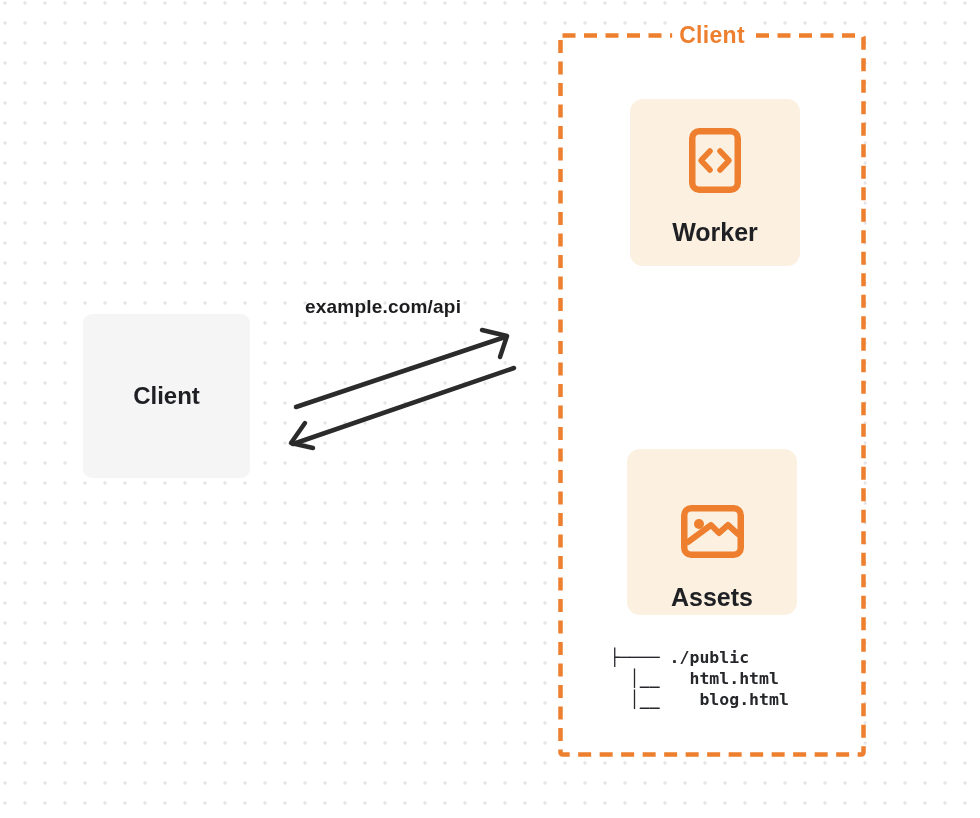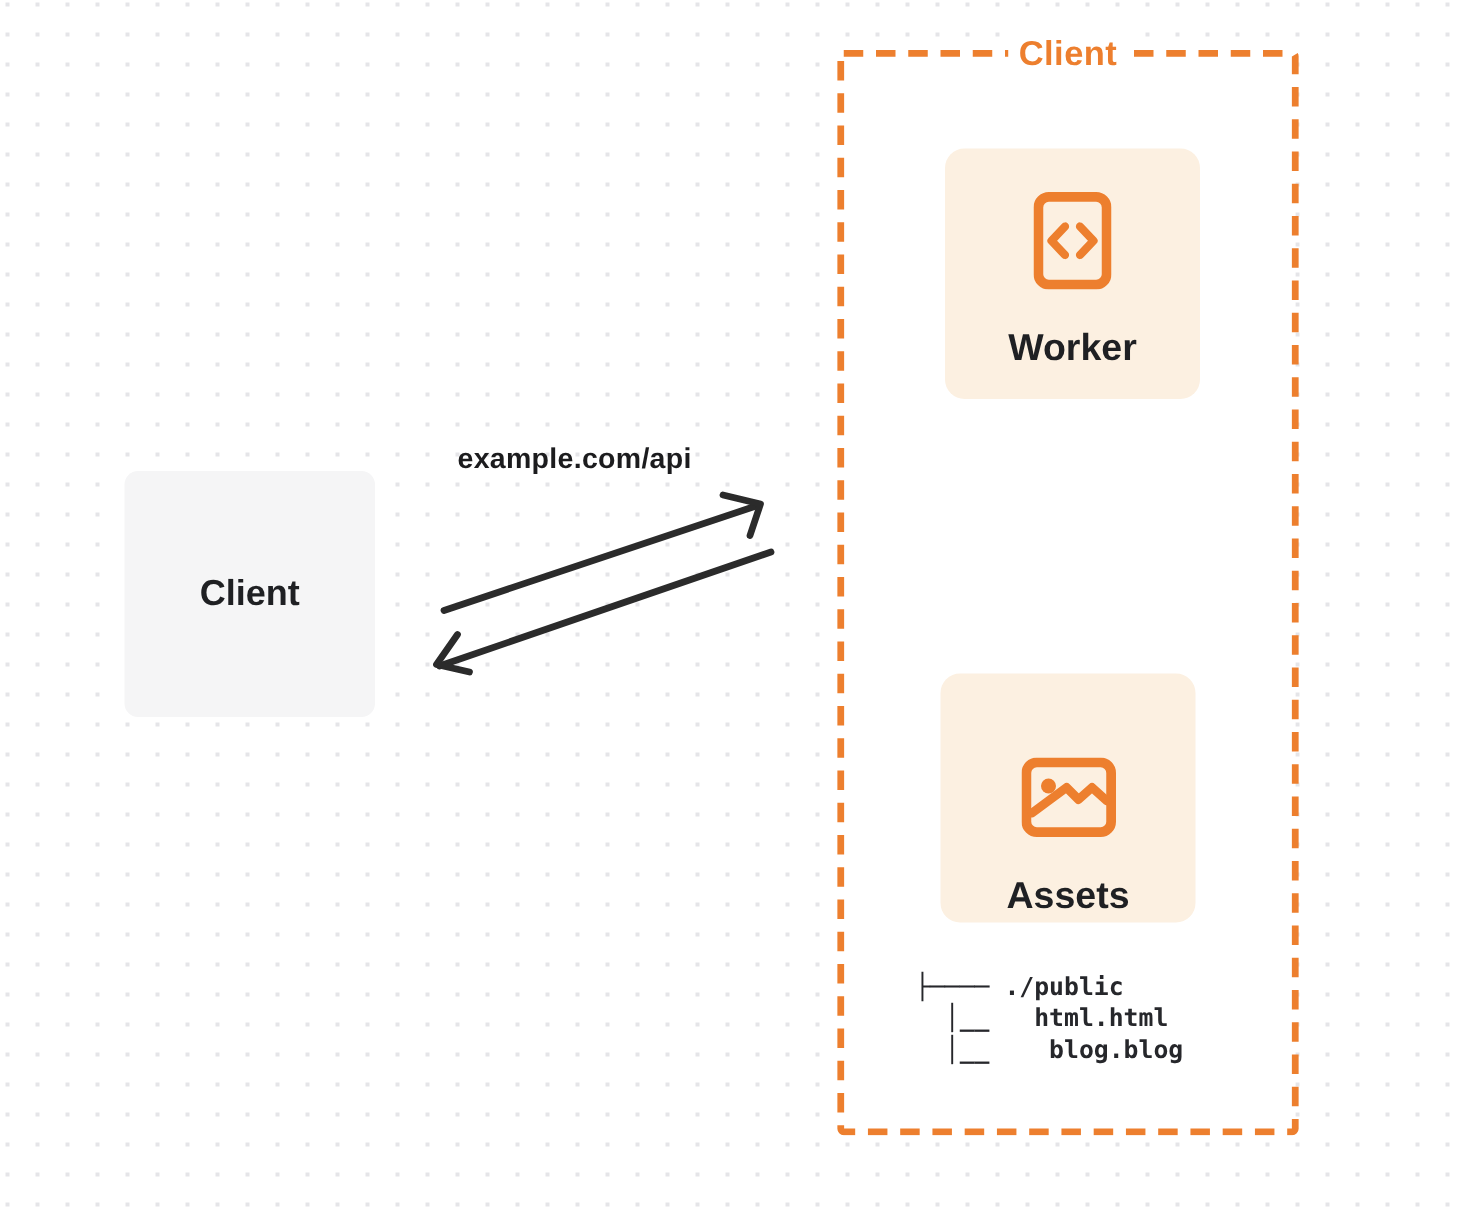--- a/index.html
+++ b/index.html
@@ -154,17 +154,17 @@
         <rect x="3.25" y="3.25" width="56.5" height="46.5" rx="7" stroke-width="6.5"></rect>
         <circle cx="18" cy="19" r="5" fill="#ed7f2e" stroke="none"></circle>
         <polyline points="7,37 30,20 38,28 47,20 57,29" stroke-width="6"></polyline>
       </svg>
       <div class="node-label">Assets</div>
     </div>
 
     <div class="file-tree">
       <div class="tree-line">├──── ./public</div>
       <div class="tree-line">  │__   html.html</div>
-      <div class="tree-line">  │__    blog.blog</div>
+      <div class="tree-line">  │__    blog.html</div>
     </div>
   </div>
 
 </div>
 
 </body></html>

